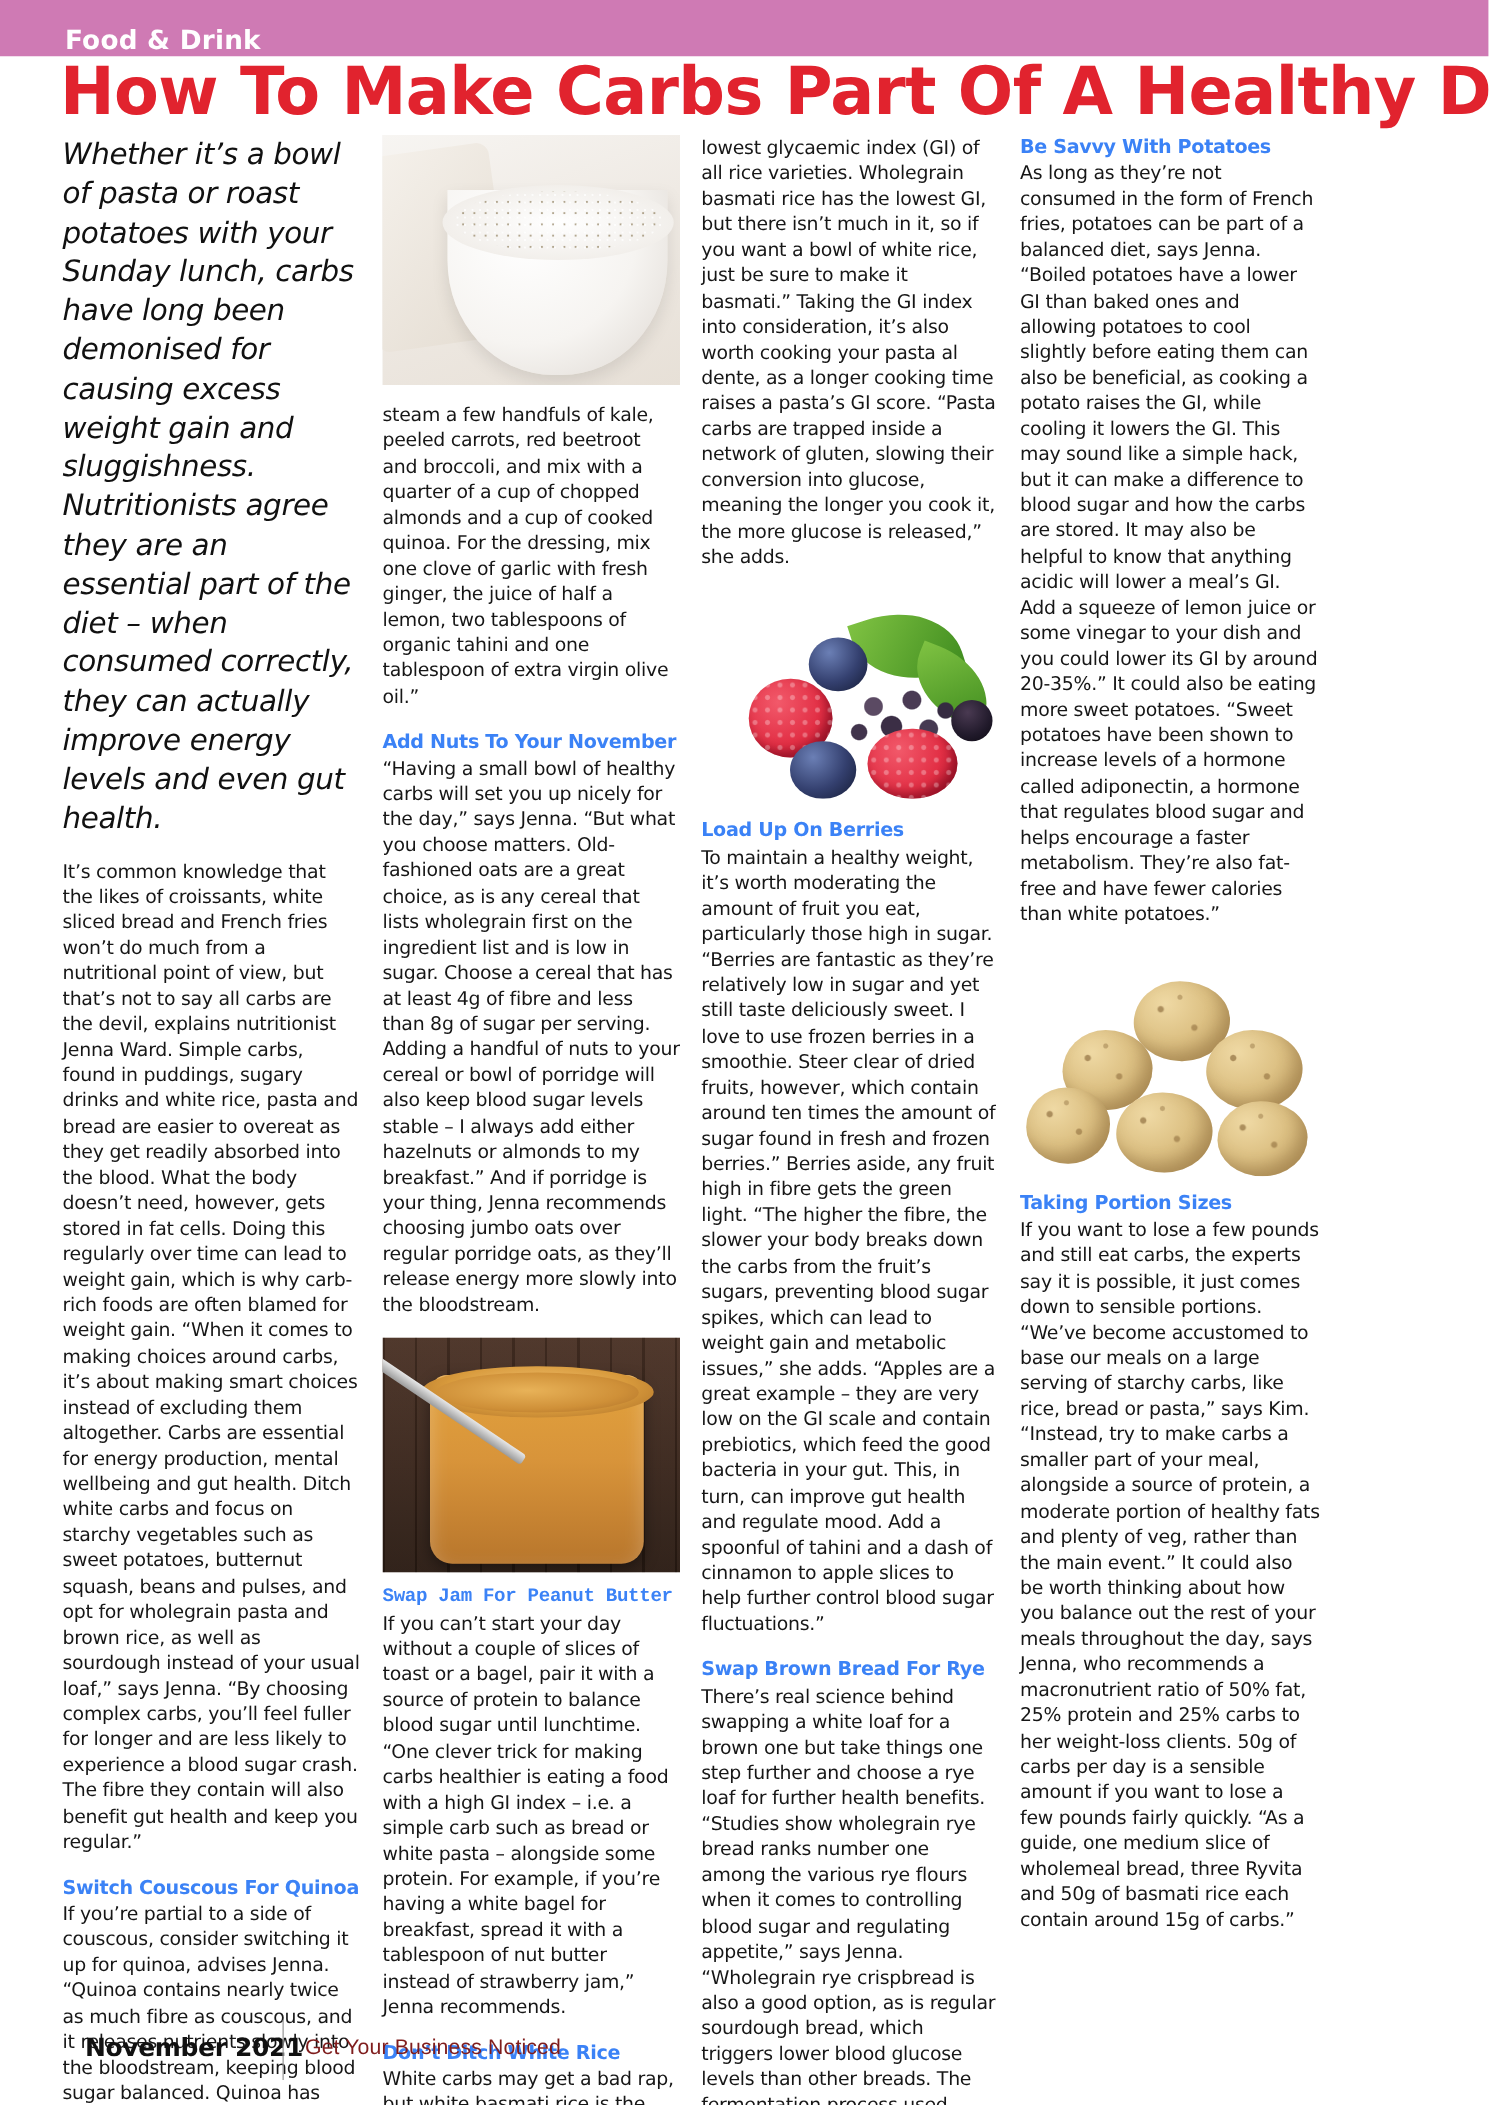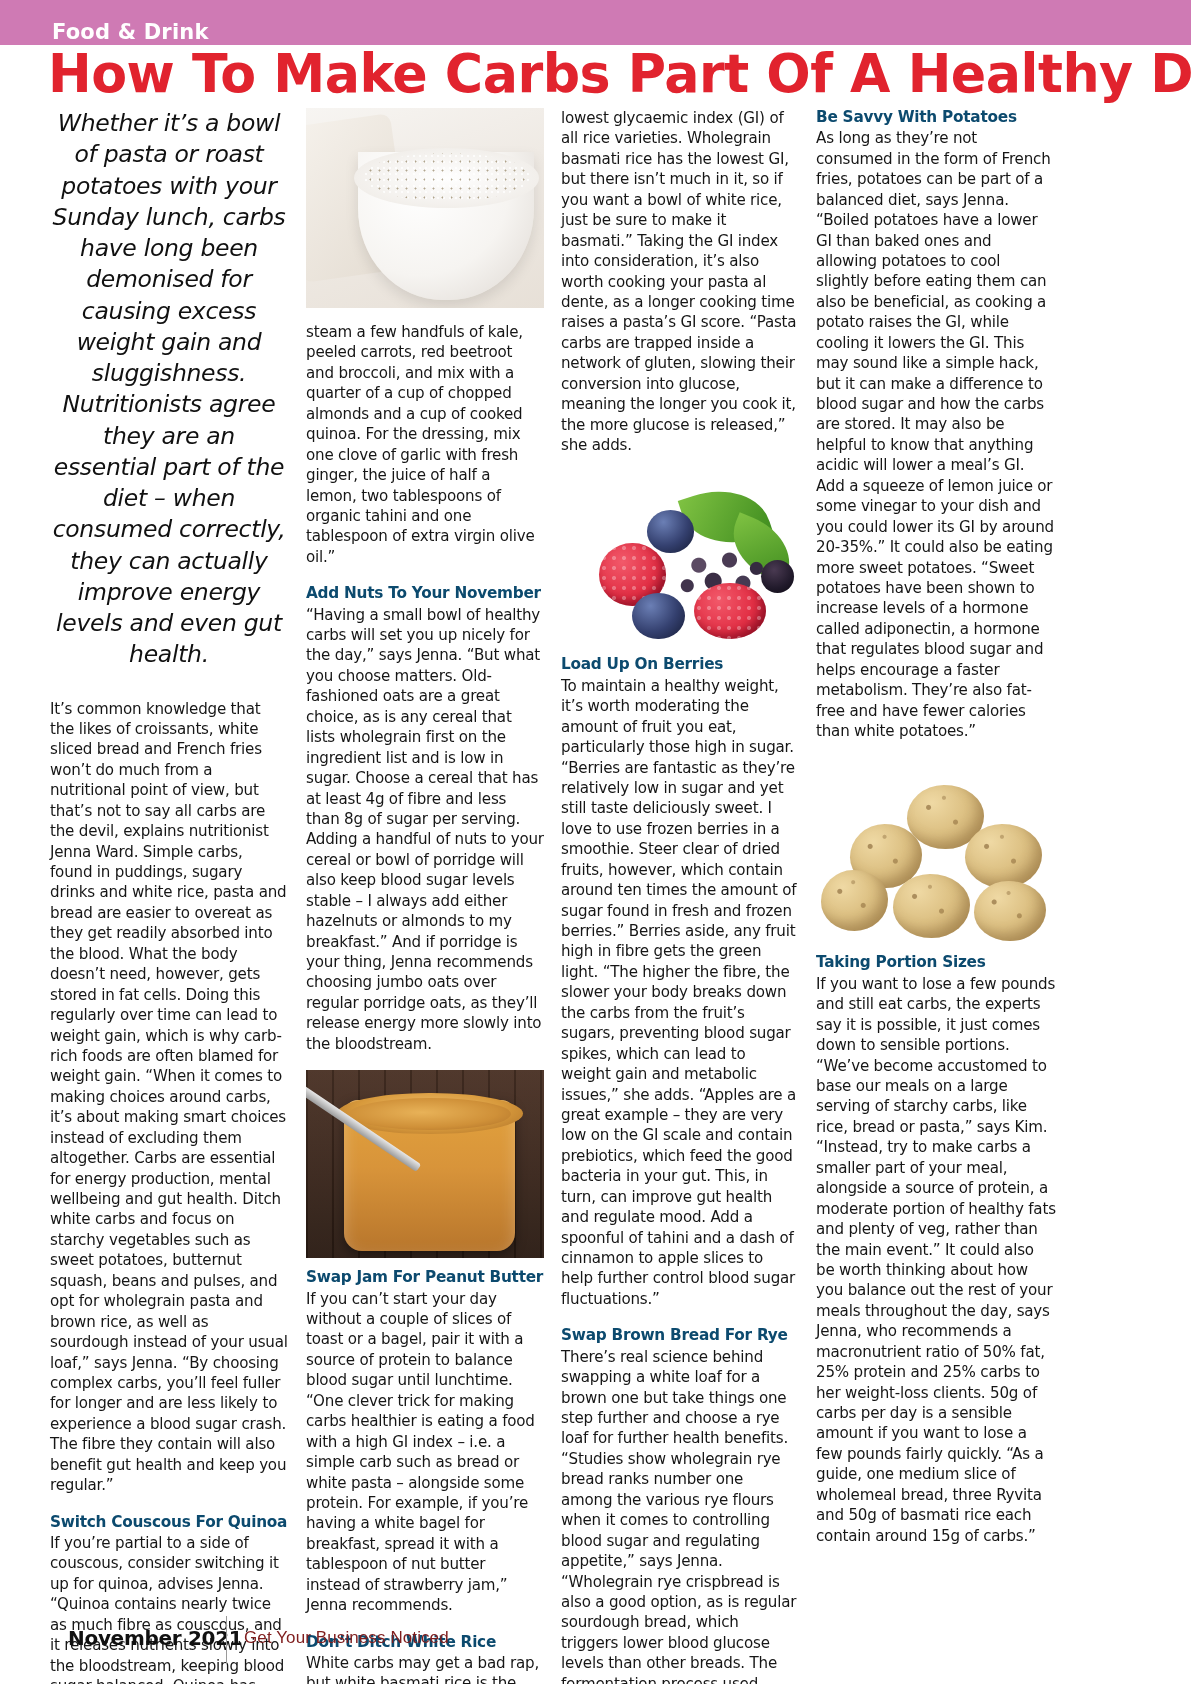--- a/index.html
+++ b/index.html
@@ -66,31 +66,30 @@
   .col2 { left: 306px; width: 238px; }
   .col3 { left: 561px; width: 238px; }
   .col4 { left: 816px; width: 240px; }
 
   .intro {
     font-family: "DejaVu Sans", sans-serif;
     font-style: italic;
     font-size: 23.5px;
     line-height: 1.33;
     color: #111111;
-    margin-bottom: 28px;
+    margin-bottom: 16px;
     letter-spacing: -0.3px;
-    text-align: center;
   }
 
   .sub {
     font-family: "DejaVu Sans", sans-serif;
     font-weight: bold;
     font-size: 15.3px;
     line-height: 1.2;
-    color: #0c4a6e;
+    color: #3b82f6;
     margin-top: 17px;
     margin-bottom: 2px;
     letter-spacing: -0.25px;
   }
   .col .sub:first-child { margin-top: 0; }
 
   p.body {
     font-family: "DejaVu Sans", sans-serif;
     font-size: 15.1px;
     line-height: 1.355;
@@ -285,21 +284,21 @@
     <p class="body">“Having a small bowl of healthy carbs will set you up nicely for the day,” says Jenna. “But what you choose matters. Old-fashioned oats are a great choice, as is any cereal that lists wholegrain first on the ingredient list and is low in sugar. Choose a cereal that has at least 4g of fibre and less than 8g of sugar per serving. Adding a handful of nuts to your cereal or bowl of porridge will also keep blood sugar levels stable – I always add either hazelnuts or almonds to my breakfast.” And if porridge is your thing, Jenna recommends choosing jumbo oats over regular porridge oats, as they’ll release energy more slowly into the bloodstream.</p>
 
     <div class="photo peanut" style="margin-top:16px;">
       <div class="pb-bg"></div>
       <div class="pb-wood"></div>
       <div class="pb-jar"></div>
       <div class="pb-rim"></div>
       <div class="pb-swirl"></div>
       <div class="pb-knife"></div>
     </div>
-    <div class="sub" style="margin-top:4px;">Swap Jam For Peanut Butter</div>
+    <div class="sub" style="margin-top:4px;font-family:Liberation Mono, monospace;">Swap Jam For Peanut Butter</div>
     <p class="body">If you can’t start your day without a couple of slices of toast or a bagel, pair it with a source of protein to balance blood sugar until lunchtime. “One clever trick for making carbs healthier is eating a food with a high GI index – i.e. a simple carb such as bread or white pasta – alongside some protein. For example, if you’re having a white bagel for breakfast, spread it with a tablespoon of nut butter instead of strawberry jam,” Jenna recommends.</p>
     <div class="sub">Don’t Ditch White Rice</div>
     <p class="body">White carbs may get a bad rap, but white basmati rice is the exception, says Jenna. “Both brown and white basmati rice have the</p>
   </div>
 
   <div class="col col3">
     <p class="body">lowest glycaemic index (GI) of all rice varieties. Wholegrain basmati rice has the lowest GI, but there isn’t much in it, so if you want a bowl of white rice, just be sure to make it basmati.” Taking the GI index into consideration, it’s also worth cooking your pasta al dente, as a longer cooking time raises a pasta’s GI score. “Pasta carbs are trapped inside a network of gluten, slowing their conversion into glucose, meaning the longer you cook it, the more glucose is released,” she adds.</p>
 
     <div class="photo berries" style="margin-top:18px;">
       <div class="b-leaf" style="left:52%; top:8%; width:34%; height:36%; transform:rotate(-18deg);"></div>

